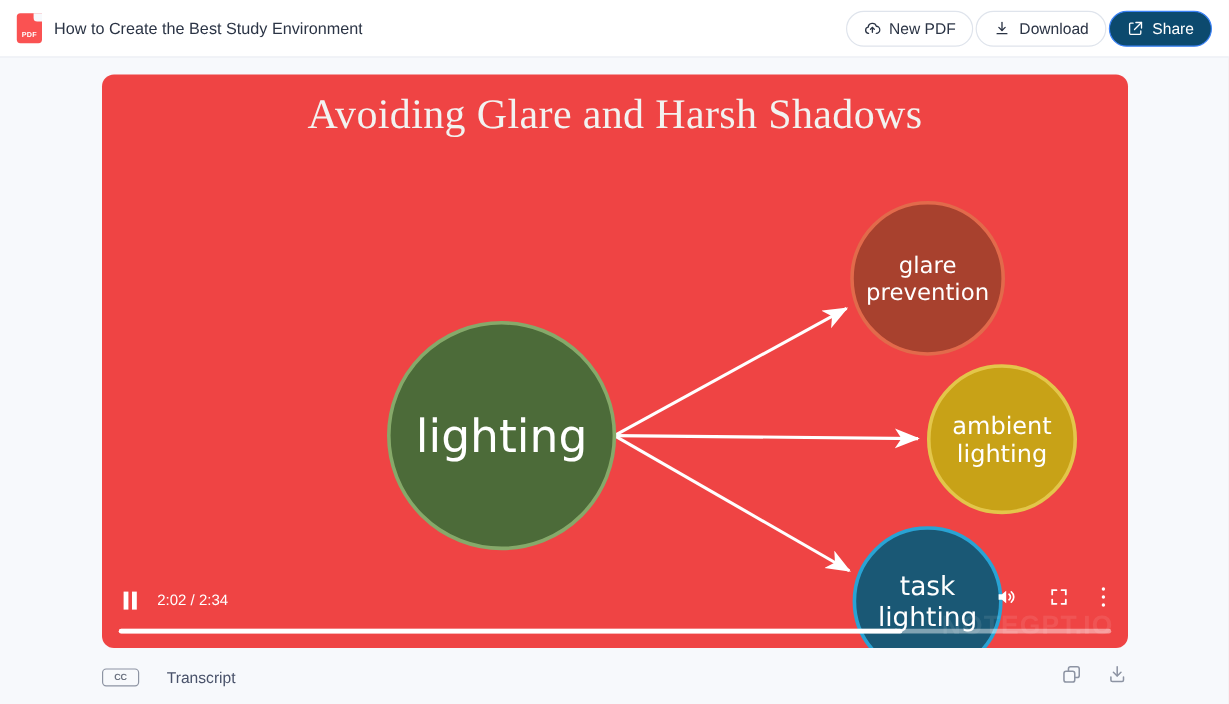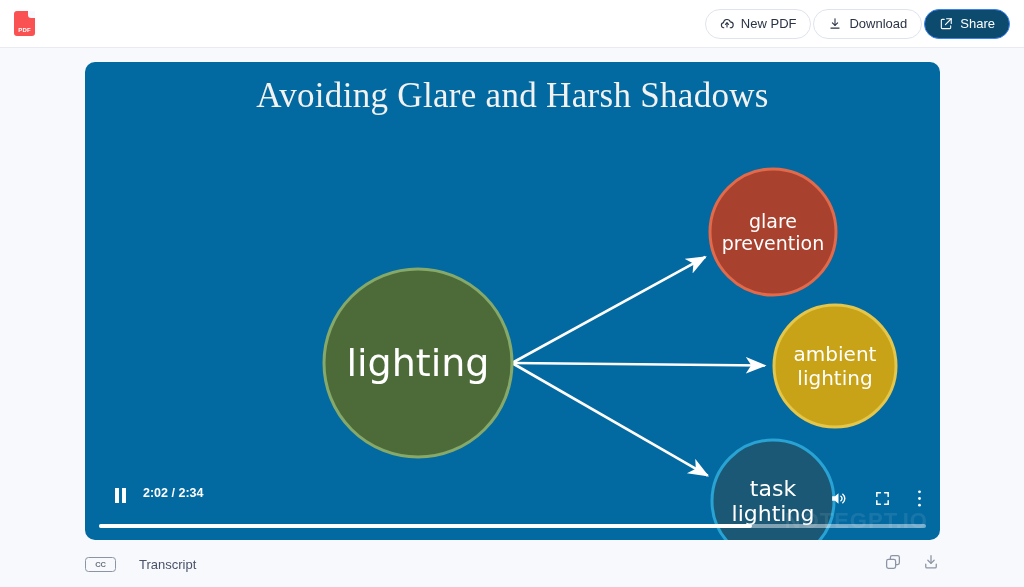--- a/index.html
+++ b/index.html
@@ -143,26 +143,26 @@
     font-size: 22px;
     font-weight: bold;
     letter-spacing: 1px;
     color: rgba(255,255,255,0.09);
     user-select: none;
     pointer-events: none;
   }
 
   #controls-row {
     position: absolute;
-    left: 12px; right: 0;
+    left: 0; right: 0;
     bottom: 26px;
     height: 28px;
     display: flex;
+    align-items: center;
     padding: 0 18px;
-    font-weight: bold;
   }
 
   #play-pause-button {
     width: 20px; height: 18px;
     display: flex; align-items: center; gap: 3px;
     cursor: pointer;
   }
   #play-pause-button i {
     display: block;
     width: 4px; height: 15px;
@@ -245,20 +245,21 @@
   .bicon { cursor: pointer; display: block; }
 </style>
 </head>
 <body>
 
 <div id="app-header">
   <div id="doc-identity">
     <div class="pdf-badge">
       <span>PDF</span>
     </div>
+    <div id="doc-title">How to Create the Best Study Environment</div>
   </div>
 
   <div id="header-actions">
     <button class="hbtn">
       <span>
         <svg width="14" height="14" viewBox="0 0 24 24" fill="none" stroke="#2b3445" stroke-width="1.9" stroke-linecap="round" stroke-linejoin="round">
           <path d="M6.5 18.5A4.5 4.5 0 0 1 6 9.6a6 6 0 0 1 11.7-1.2A4 4 0 0 1 17.5 18.5"></path>
           <path d="M12 10v7"></path>
             <path d="M9.3 12.7 12 10l2.7 2.7"></path>
         </svg>
@@ -283,21 +284,21 @@
           <path d="M9 4H5.5A1.5 1.5 0 0 0 4 5.5v13A1.5 1.5 0 0 0 5.5 20h13a1.5 1.5 0 0 0 1.5-1.5V15"></path>
           <path d="M13 3h8v8"></path>
             <path d="M21 3 11 13"></path>
         </svg>
       </span>
       <span>Share</span>
     </button>
   </div>
 </div>
 
-<div id="video-player" style="background: #0369a1;">
+<div id="video-player" style="background: #ef4444;">
 
   <div id="slide-title">Avoiding Glare and Harsh Shadows</div>
 
   <svg id="diagram" viewBox="0 0 855 478">
     <defs>
       <marker id="arrowhead" markerWidth="9" markerHeight="9" refX="7.4" refY="3.2" orient="auto" markerUnits="strokeWidth">
         <path d="M0,0 L8,3.2 L0,6.4 L2.1,3.2 z" fill="#ffffff"></path>
       </marker>
     </defs>
     <g id="diagram-edges">

